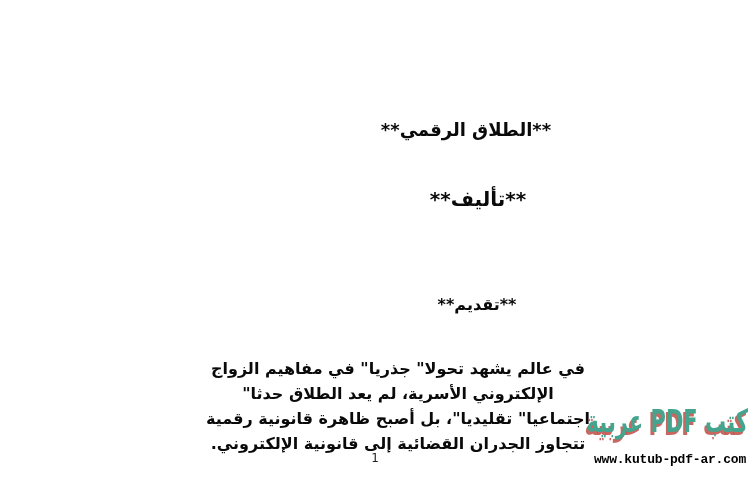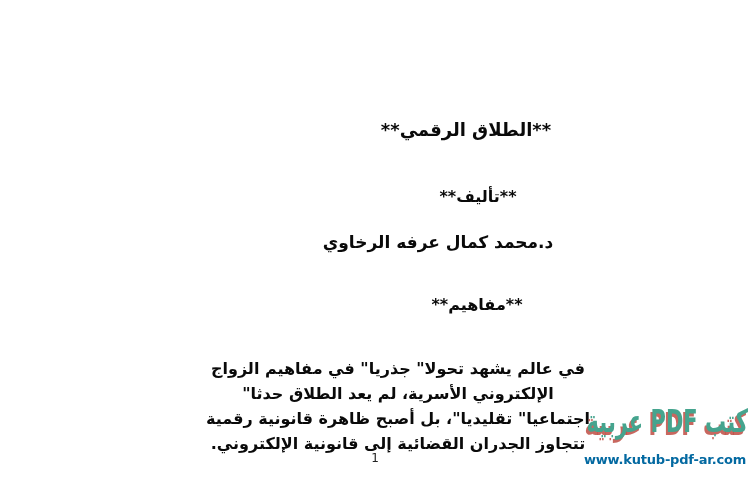--- a/index.html
+++ b/index.html
@@ -19,21 +19,21 @@
   .line {
     position: absolute;
     direction: rtl;
     unicode-bidi: embed;
     text-align: center;
     white-space: nowrap;
     font-weight: bold;
     color: #0a0a0a;
   }
   .doc-title   { top: 119px; left: 316px; width: 300px; font-size: 18px; }
-  .byline-head { top: 187px; left: 328px; width: 300px; font-size: 16px; }
+  .byline-head { top: 187px; left: 328px; width: 300px; font-size: 20px; }
   .author-name { top: 232px; left: 288px; width: 300px; font-size: 17px; }
   .preface-head{ top: 295px; left: 327px; width: 300px; font-size: 16px; }
   .intro-para {
     position: absolute;
     top: 356px; left: 188px; width: 420px;
     direction: rtl;
     text-align: center;
     font-weight: bold;
     font-size: 16px;
     line-height: 25px;
@@ -60,36 +60,36 @@
     text-shadow: -2px 2px 0 rgba(181,52,42,0.75);
     transform: scaleY(1.5);
     transform-origin: 100% 30%;
   }
   .watermark-url {
     position: absolute;
     top: 452px; right: 4px;
     font-weight: bold;
     font-size: 13px;
     letter-spacing: -0.2px;
-    color: #0369a1;
+    color: #000000;
     white-space: nowrap;
+    font-family: Liberation Mono, monospace;
   }
 </style>
 </head>
 <body>
 
 <div class="page">
 
   <div class="line doc-title">**الطلاق الرقمي**</div>
 
   <div class="line byline-head">**تأليف**</div>
 
-  <div class="line author-name">د.محمد كمال عرفه الرخاوي</div>
 
-  <div class="line preface-head">**مفاهيم**</div>
+  <div class="line preface-head">**تقديم**</div>
 
   <div class="intro-para">
     <div class="pline">في عالم يشهد تحولا" جذريا" في مفاهيم الزواج</div>
     <div class="pline">الإلكتروني الأسرية، لم يعد الطلاق حدثا"</div>
     <div class="pline">اجتماعيا" تقليديا"، بل أصبح ظاهرة قانونية رقمية</div>
     <div class="pline">تتجاوز الجدران القضائية إلى قانونية الإلكتروني.</div>
   </div>
 
   <div class="page-number">1</div>
 

